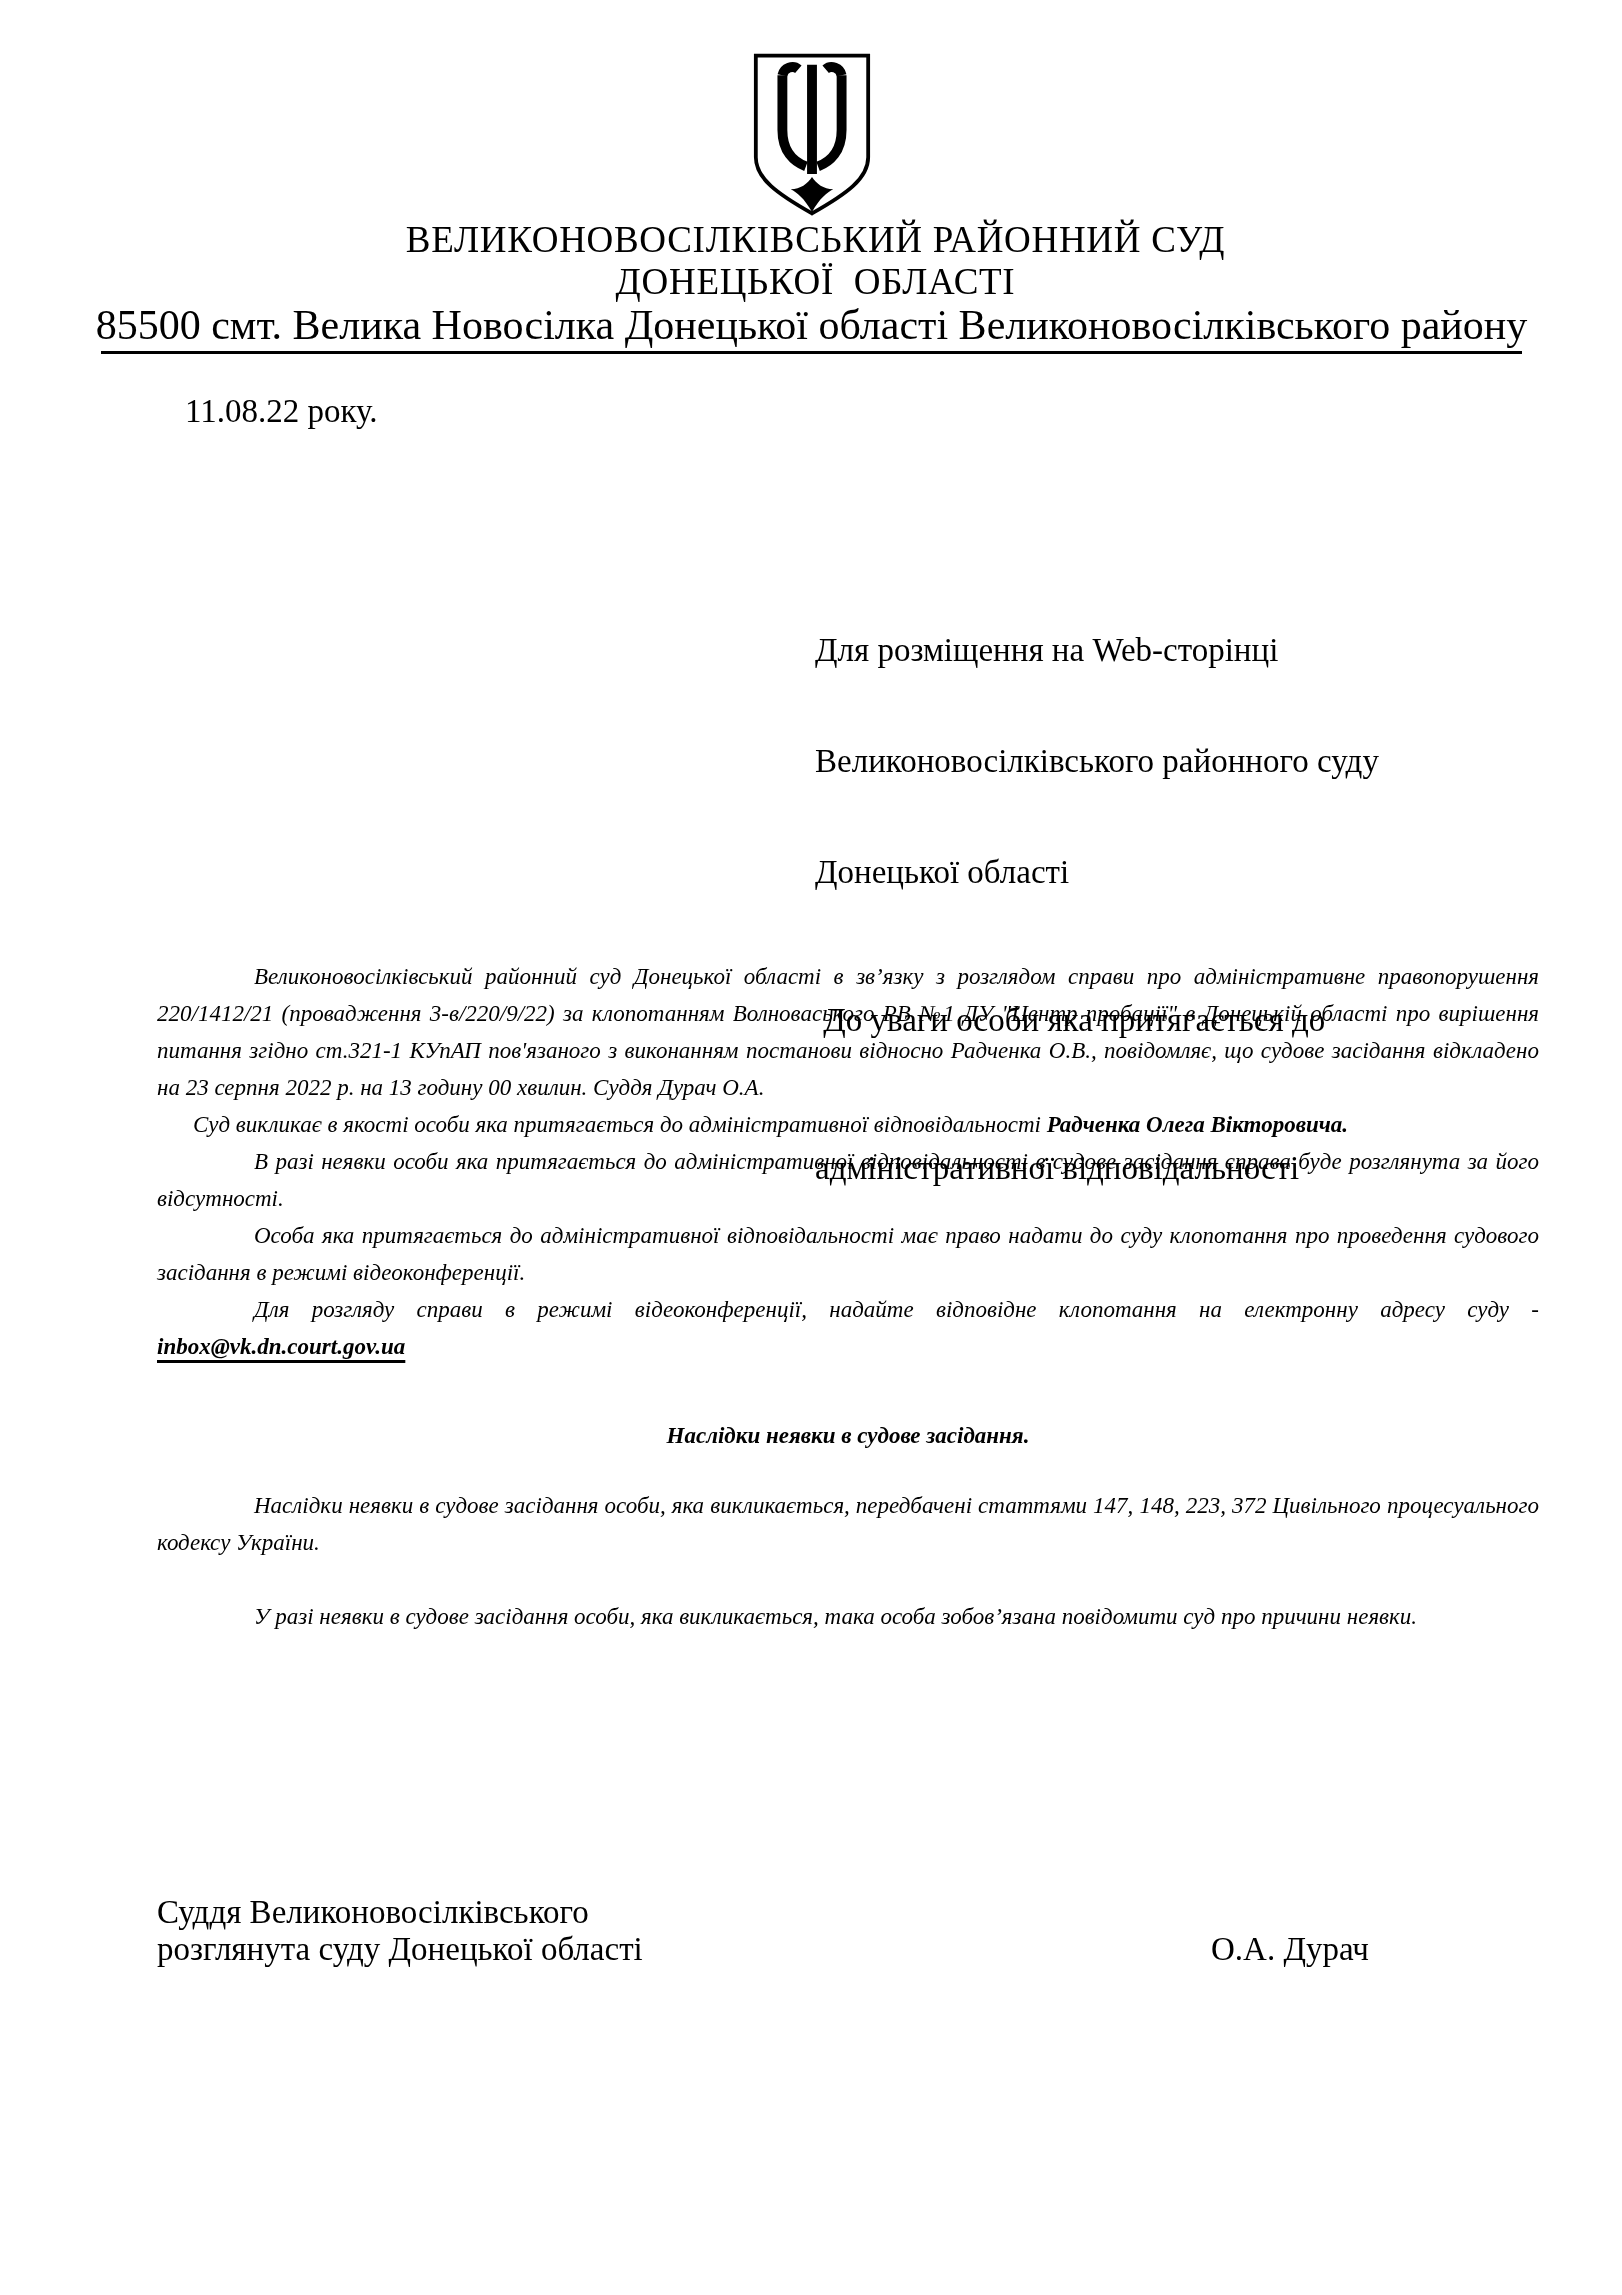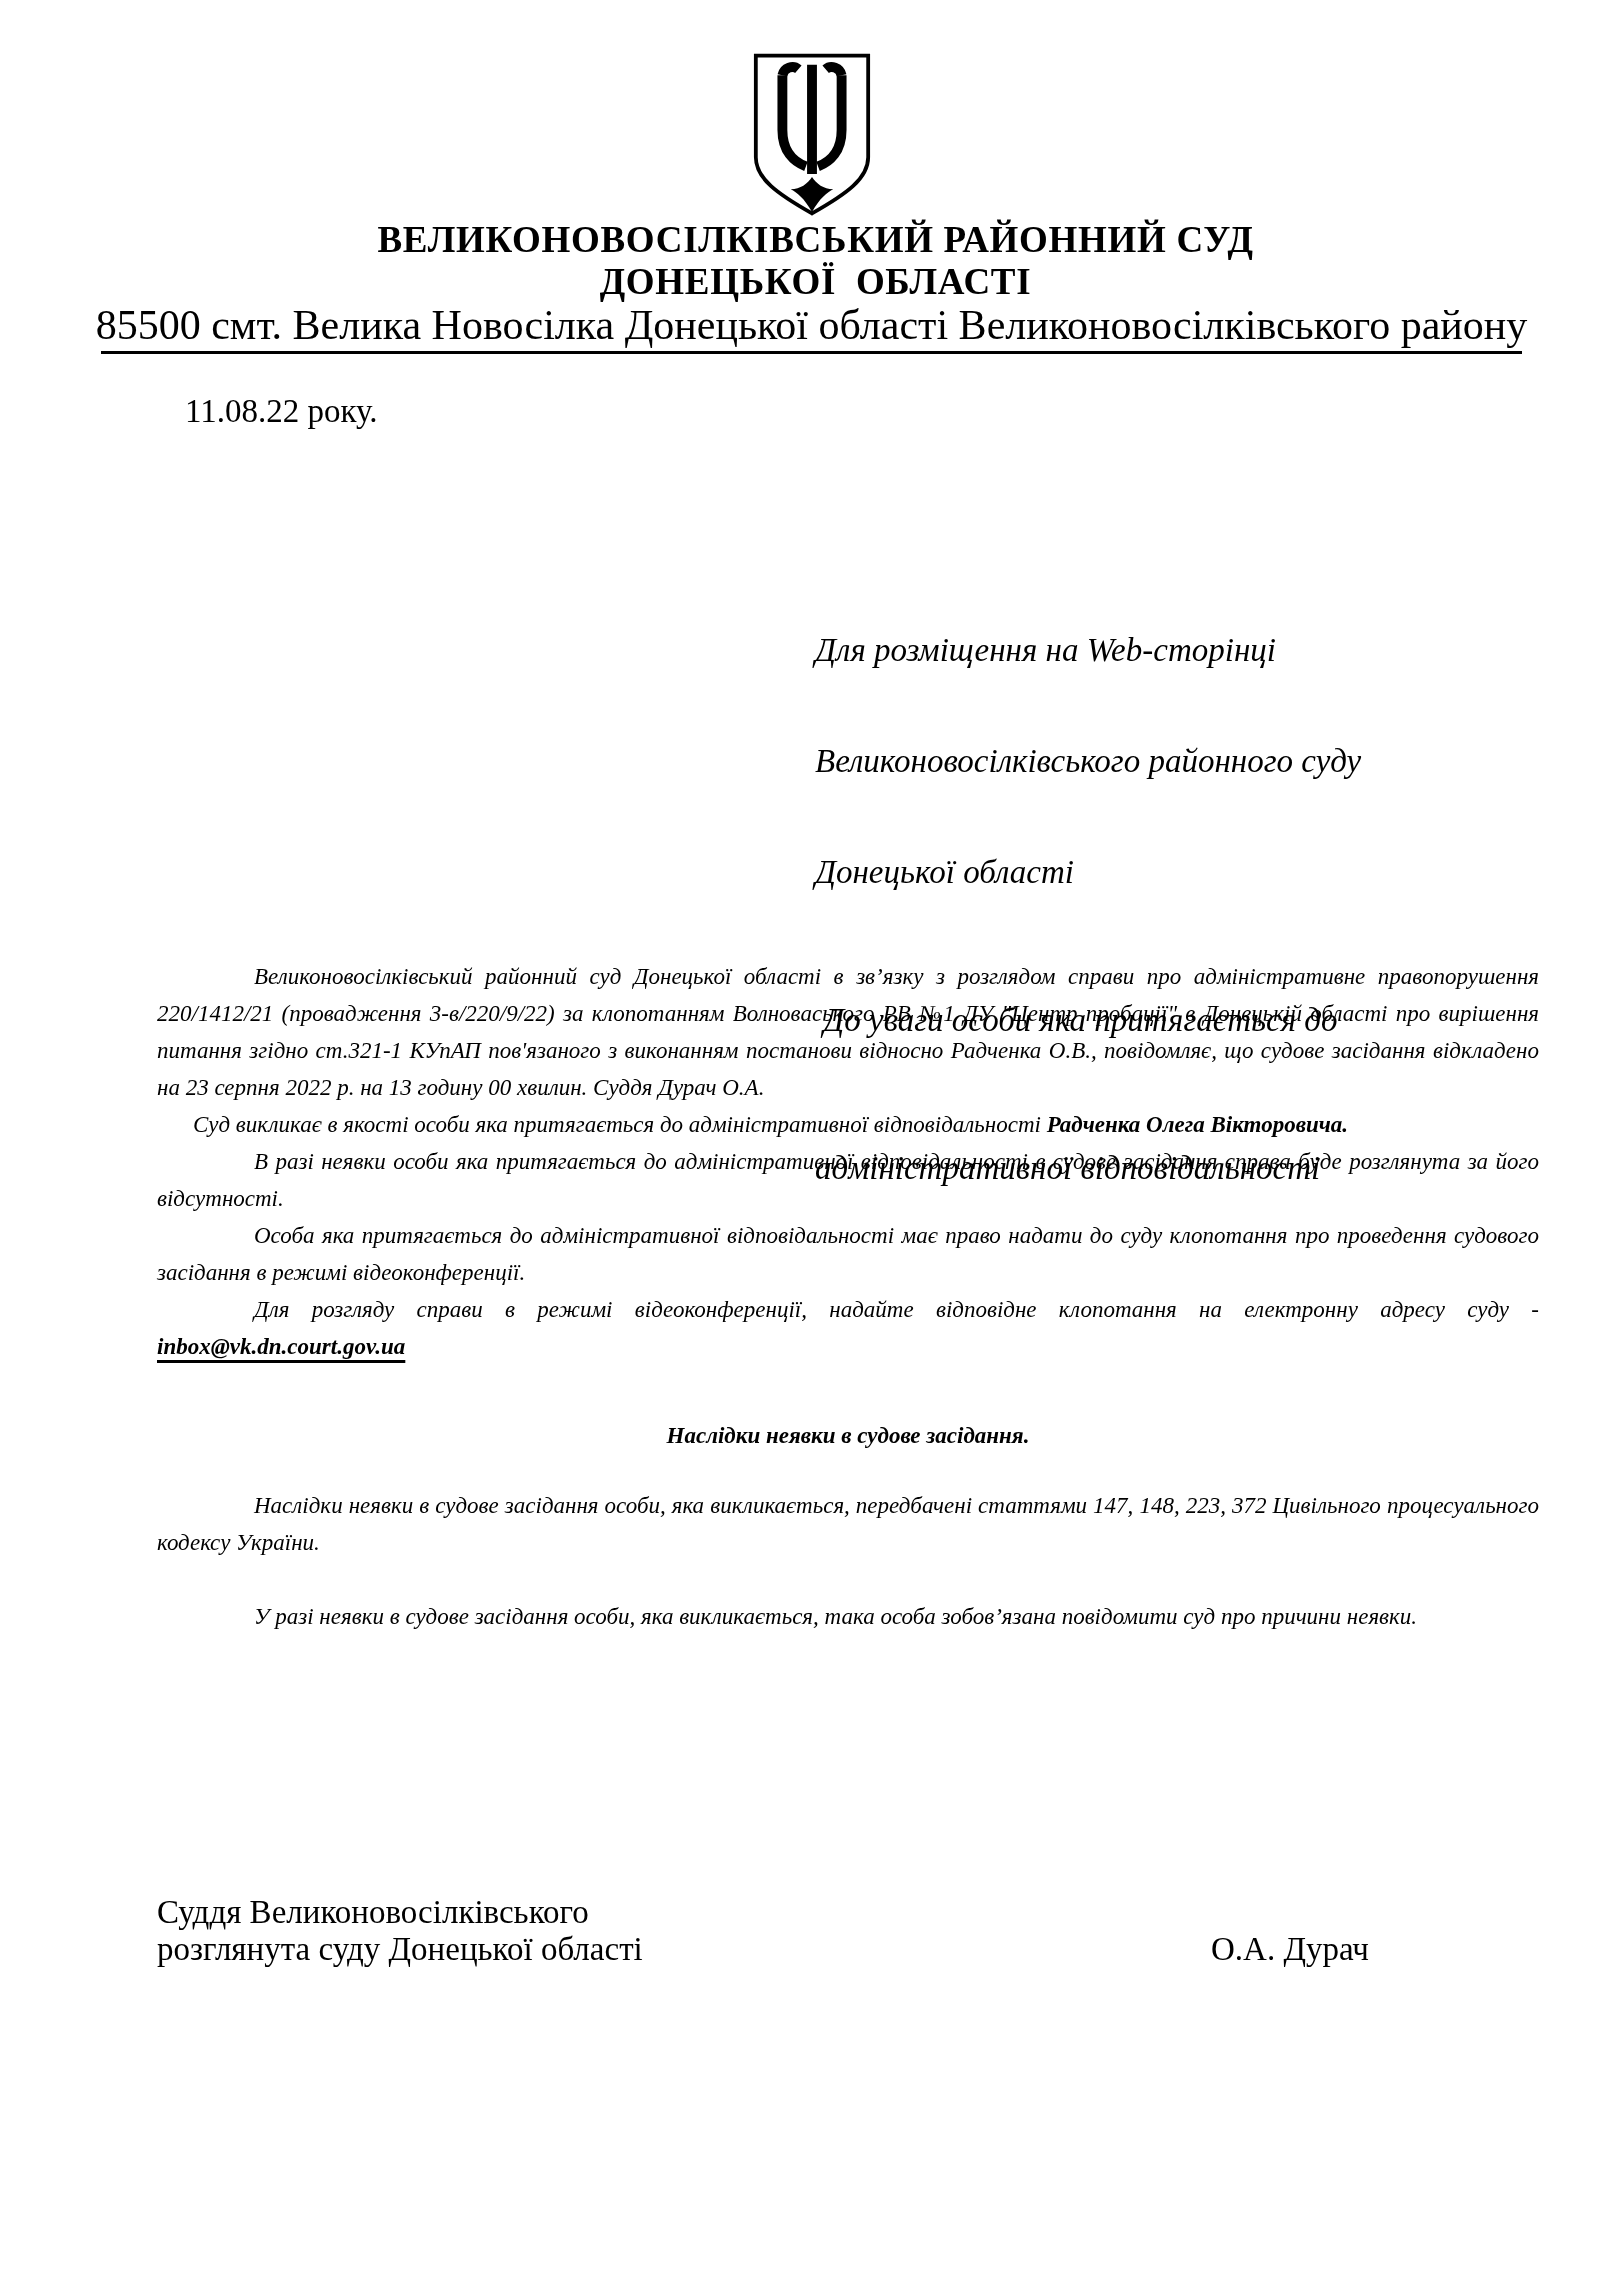--- a/index.html
+++ b/index.html
@@ -2,34 +2,34 @@
 <html style="font-size:10.5px"><head>
 <meta charset="utf-8">
 <style>
   html,body{margin:0;padding:0;background:#888;}
   .sheet{position:relative;width:1623px;height:2295px;background:#ffffff;
          font-family:"Liberation Serif",serif;color:#000;overflow:hidden;}
 
   
   .header{position:absolute;top:51px;left:0;width:1623px;text-align:center;}
   .header svg{display:block;margin:0 auto 1.3px auto;}
-  .title{font-weight:bold;font-size:37px;line-height:42px;letter-spacing:0.7px;margin-left:8px;}
+  .title{font-weight:normal;font-size:37px;line-height:42px;letter-spacing:0.7px;margin-left:8px;}
   .pre{white-space:pre-wrap;}
   .addr1{font-size:42px;line-height:38px;margin-top:3px;}
   .addr2{font-size:29px;line-height:33px;margin-top:1.3px;}
   .email{text-decoration:underline;color:#000;}
   .rule{height:3.3px;background:#000;margin:6.5px 101px 0 101px;}
 
   
   .date{position:absolute;top:393px;left:185px;font-size:33px;line-height:37px;}
 
   
   .addressee{position:absolute;top:558px;left:815px;font-size:33px;line-height:37px;
              white-space:pre-wrap;}
-  .addressee div{min-height:37px;font-style:italic;}
+  .addressee div{min-height:37px;}
   .gap1{margin-top:37px;}
   .bold-u{font-weight:bold;text-decoration:underline;
           text-decoration-thickness:2.6px;text-underline-offset:5.9px;}
 
   
   .bodytext{position:absolute;top:958px;left:157px;width:1382px;
             font-size:23px;line-height:37px;text-align:justify;font-style:italic;}
   .bodytext p{margin:0;}
   .ind{text-indent:97px;}
   .ind-sm{text-indent:36px;}

